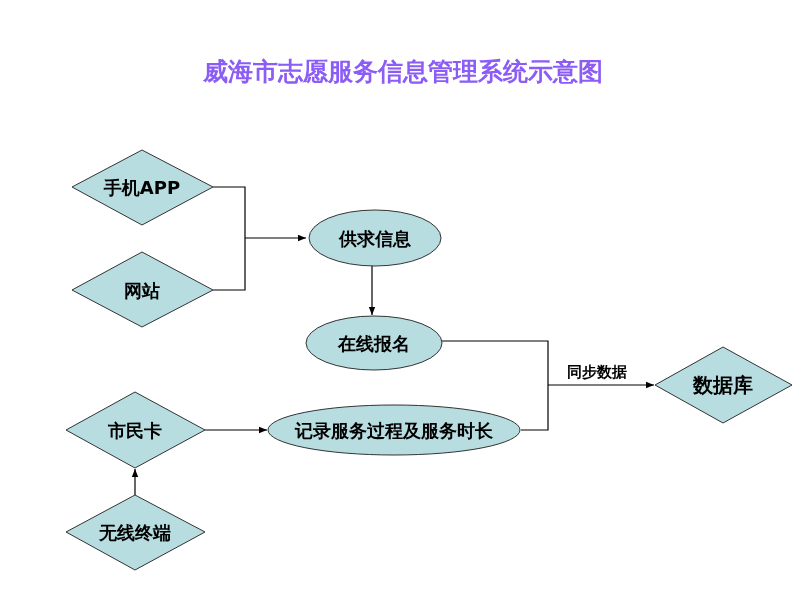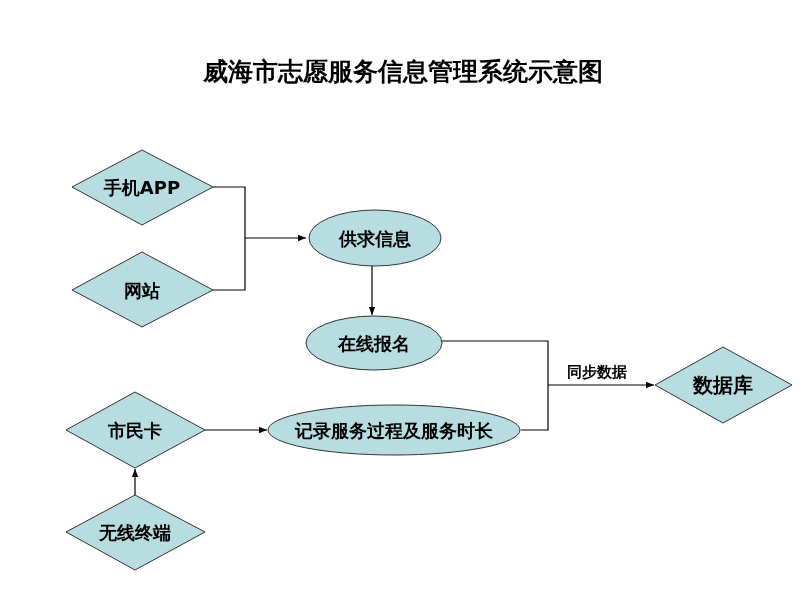--- a/index.html
+++ b/index.html
@@ -1,20 +1,20 @@
 <!DOCTYPE html>
 <html><head>
 <meta charset="utf-8">
 <style>
   html, body { margin: 0; padding: 0; background: #ffffff; }
   body { width: 806px; height: 605px; position: relative; overflow: hidden;
          font-family: "DejaVu Sans", "Liberation Sans", sans-serif; }
   #title { position: absolute; left: 0; top: 55px; width: 806px; text-align: center;
            font-family: "DejaVu Serif", "Liberation Serif", serif; font-weight: bold;
-           font-size: 25px; color: #000000; letter-spacing: 0px; }
+           font-size: 25px; color: #8b5cf6; letter-spacing: 0px; }
   svg#diagram { position: absolute; left: 0; top: 0; }
   .node-shape { fill: #b7dde0; stroke: #333333; stroke-width: 1; }
   .node-label { font-family: "DejaVu Sans", "Liberation Sans", sans-serif; font-weight: bold;
                 font-size: 18px; fill: #000; text-anchor: middle; dominant-baseline: central; }
   .node-label.big { font-size: 20px; }
   .edge { stroke: #000; stroke-width: 1.2; fill: none; }
   .edge-label { font-family: "DejaVu Sans", "Liberation Sans", sans-serif; font-size: 15px;
                 font-weight: bold; fill: #000; text-anchor: middle; dominant-baseline: central; }
 </style>
 </head>

